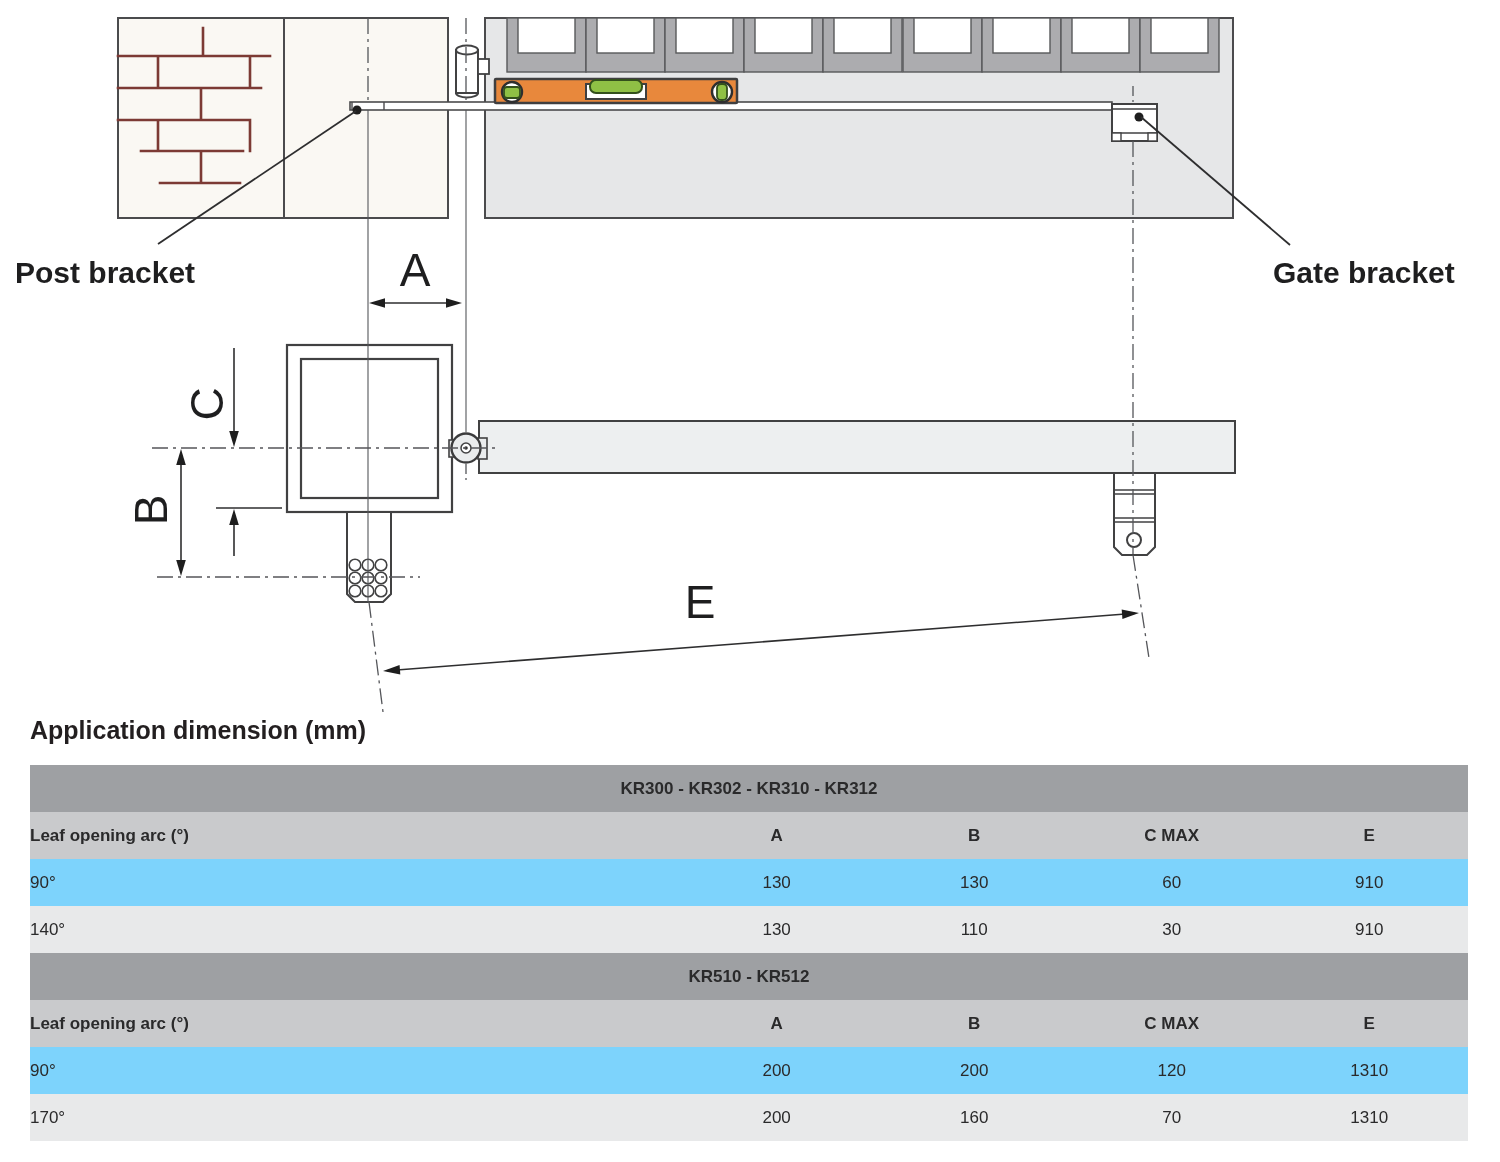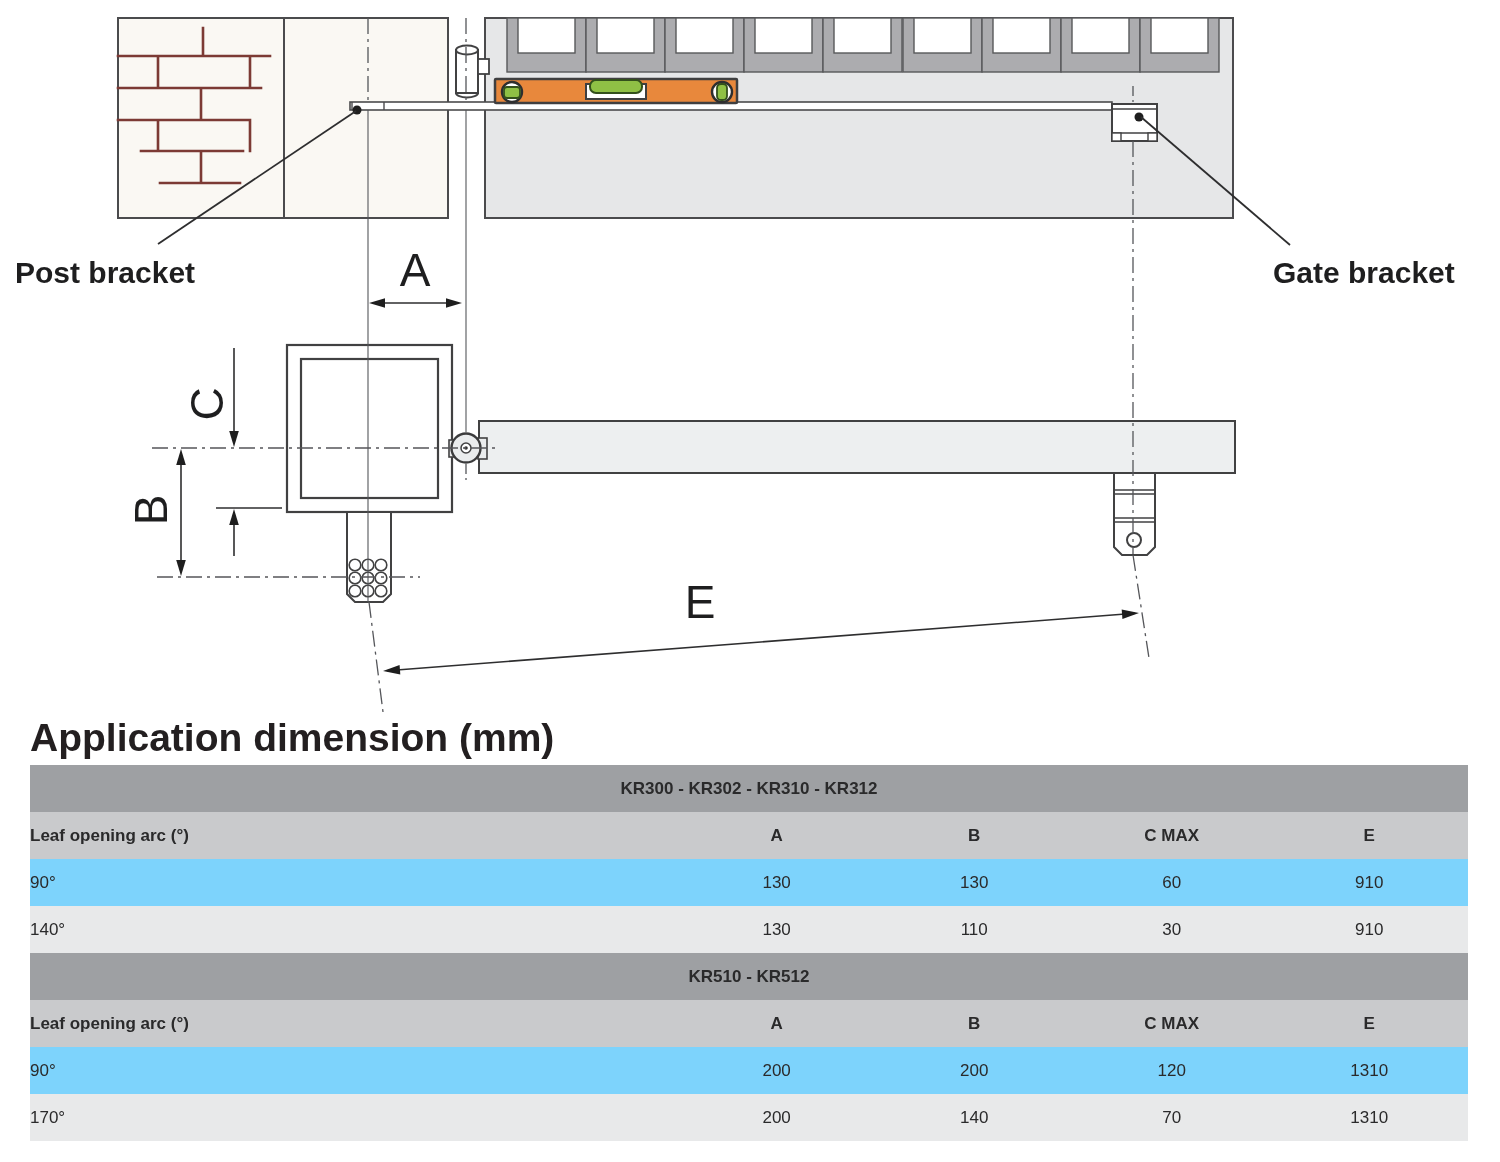--- a/index.html
+++ b/index.html
@@ -1,21 +1,21 @@
 <!DOCTYPE html>
 <html style="--level-orange: #E8883C; --vial-green: #8FC045; --brick-red: #7C3A34; --gate-gray: #E6E7E8; --picket-gray: #ACACAF; --arm-fill: #EDEFF0; --header-band: #9EA0A3; --subheader-band: #C9CACC; --row-alt: #E8E9EA; --line-dark: #414142;"><head>
 <meta charset="utf-8">
 <style>
   html,body{margin:0;padding:0;background:#ffffff;}
   #page{position:relative;width:1500px;height:1162px;background:#fff;overflow:hidden;
         font-family:"Liberation Sans", sans-serif;color:#231f20;}
   svg text{font-family:"Liberation Sans", sans-serif;fill:#1e1e1f;}
   .lead-label{font-size:30px;font-weight:bold;}
   .dim-letter{font-size:46px;font-weight:400;}
-  .title{position:absolute;left:30px;top:716px;font-size:39px;font-weight:bold;color:#231f20;}
+  .title{position:absolute;left:30px;top:716px;font-size:25px;font-weight:bold;color:#231f20;}
   table.dims{position:absolute;left:30px;top:765px;width:1438px;border-collapse:collapse;
              table-layout:fixed;font-size:17px;color:#2a2a2b;}
   table.dims td{height:47px;padding:0;vertical-align:middle;text-align:center;}
   table.dims td.lbl{text-align:left;}
   tr.band td{background:var(--header-band);font-weight:bold;text-align:center;}
   tr.subband td{background:var(--subheader-band);font-weight:bold;}
   tr.row-alt td{background:var(--row-alt);}
   tr.row-plain td{background:#7dd3fc;}
 </style>
 </head>
@@ -222,20 +222,20 @@
       <tr class="row-plain">
         <td class="lbl">90°</td>
         <td>200</td>
         <td>200</td>
         <td>120</td>
         <td>1310</td>
       </tr>
       <tr class="row-alt">
         <td class="lbl">170°</td>
         <td>200</td>
-        <td>140</td>
+        <td>160</td>
         <td>70</td>
         <td>1310</td>
       </tr>
     </tbody>
   </table>
 
 </div>
 
 </body></html>

